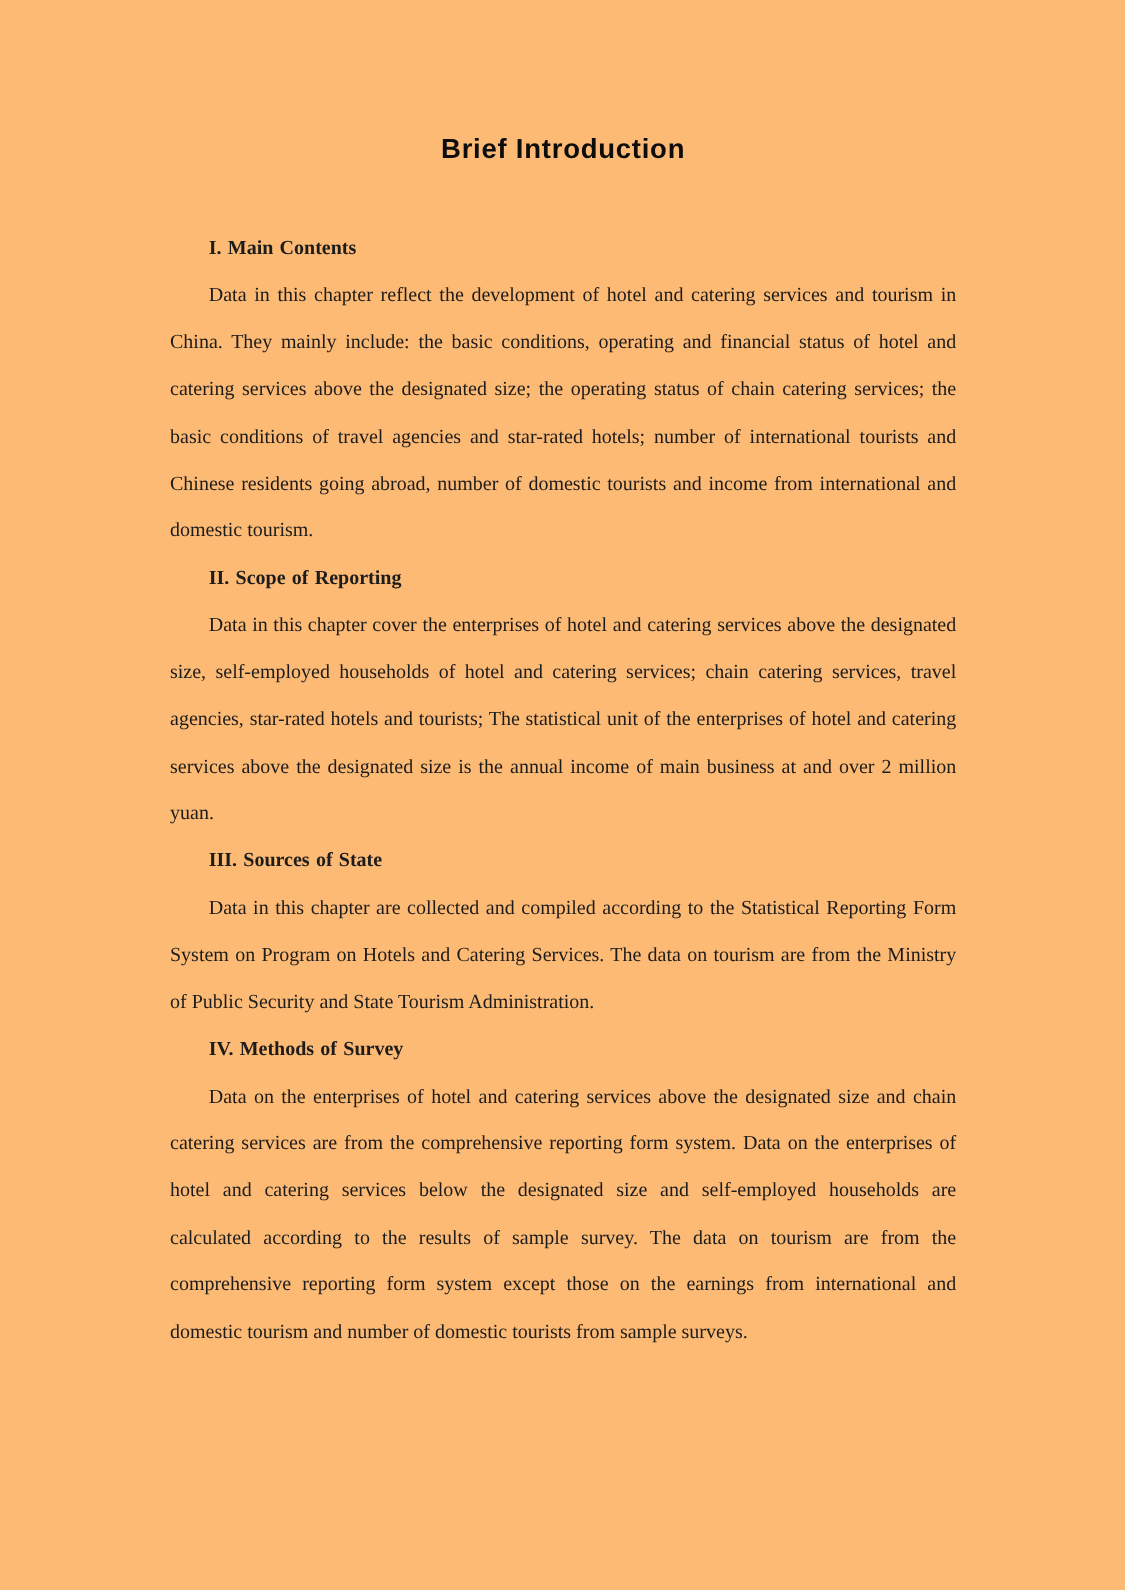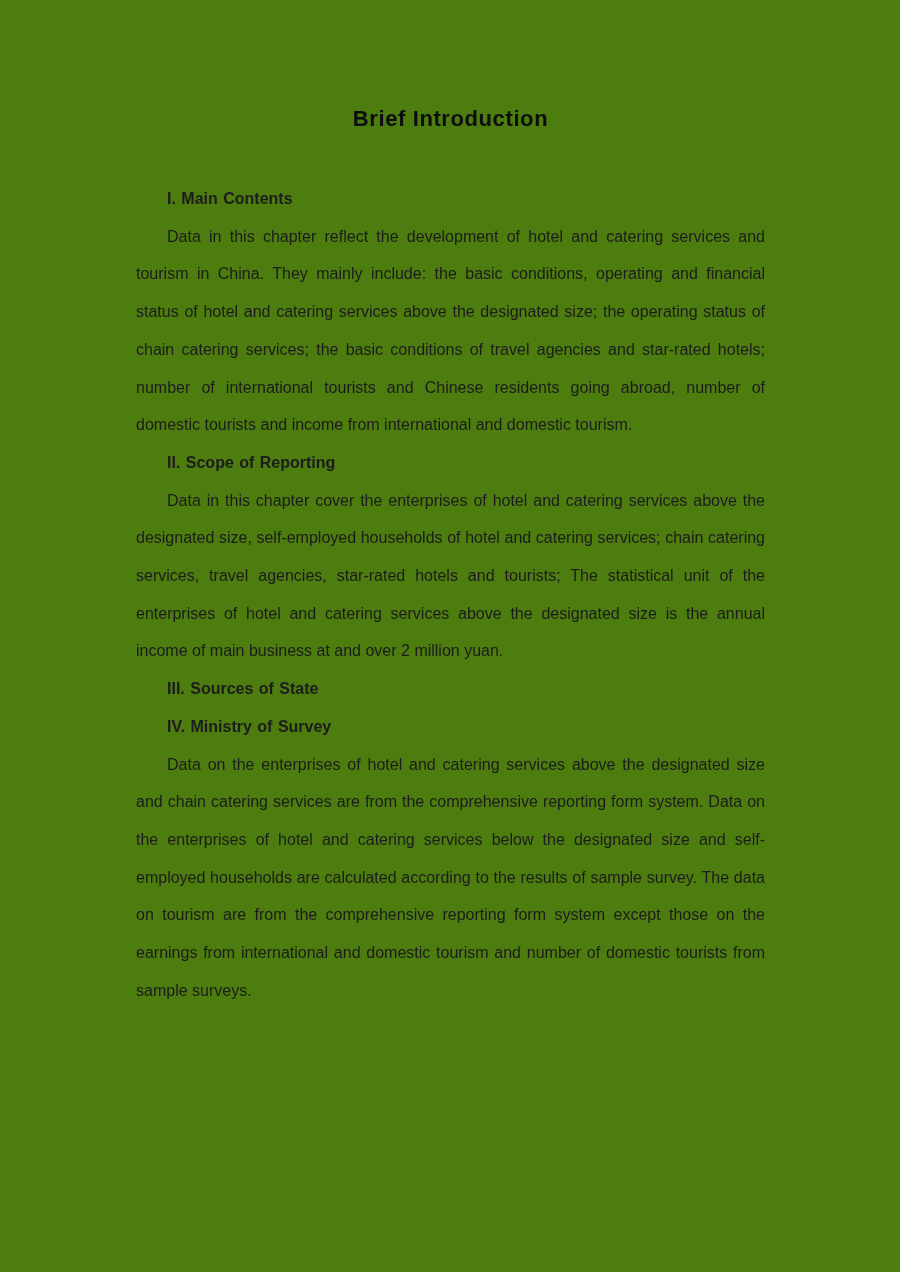--- a/index.html
+++ b/index.html
@@ -5,37 +5,37 @@
   html, body {
     margin: 0;
     padding: 0;
     background: #ffffff;
   }
   .page {
     position: relative;
     width: 900px;
     height: 1272px;
     margin: 0 auto;
-    background: #4d7c0f;
+    background: #fdba74;
     box-sizing: border-box;
     padding: 104px 135px 0 136px;
     overflow: hidden;
   }
   .doc-title {
     font-family: "Liberation Sans", "DejaVu Sans", sans-serif;
     font-weight: 700;
     font-size: 22px;
     line-height: 30px;
     letter-spacing: 0.6px;
     color: #0d0d0d;
     text-align: center;
     margin: 0 0 46px 0;
   }
   .doc-body {
-    font-family: Liberation Sans, sans-serif;
+    font-family: Liberation Serif, serif;
     font-size: 16px;
     line-height: 37.7px;
     color: #1c1c1c;
   }
   .section-heading {
     font-weight: 700;
     margin: 0;
     text-indent: 31px;
     text-align: left;
     word-spacing: 1px;
@@ -59,21 +59,22 @@
       <p class="section-paragraph">Data in this chapter reflect the development of hotel and catering services and tourism in China. They mainly include: the basic conditions, operating  and financial status of hotel and catering services above the designated size; the operating status of chain catering services; the basic conditions of travel agencies and star-rated hotels; number of international tourists and Chinese residents going abroad, number of domestic tourists and income from international and domestic tourism.</p>
     </section>
 
     <section>
       <p class="section-heading">II. Scope of Reporting</p>
       <p class="section-paragraph">Data in this chapter cover the enterprises of hotel and catering services above the designated size, self-employed households of hotel and catering services; chain catering services, travel agencies, star-rated hotels and tourists; The statistical unit of the enterprises of hotel and catering services above the designated size is the annual income of main business at and over 2 million yuan.</p>
     </section>
 
     <section>
       <p class="section-heading">III. Sources of State</p>
+      <p class="section-paragraph">Data in this chapter are collected and compiled according to the Statistical Reporting Form System on Program on Hotels and Catering Services. The data on tourism are from the Ministry of Public Security and State Tourism Administration.</p>
     </section>
 
     <section>
-      <p class="section-heading">IV. Ministry of Survey</p>
+      <p class="section-heading">IV. Methods of Survey</p>
       <p class="section-paragraph">Data on the enterprises of hotel and catering services above the designated size and chain catering services are from the comprehensive reporting form system. Data on the enterprises of hotel and catering services below the designated size and self-employed households are calculated according to the results of sample survey. The data on tourism are from the comprehensive reporting form system except those on the earnings from international and domestic tourism and number of domestic tourists from sample surveys.</p>
     </section>
 
   </div>
 </div>
 
 </body></html>

